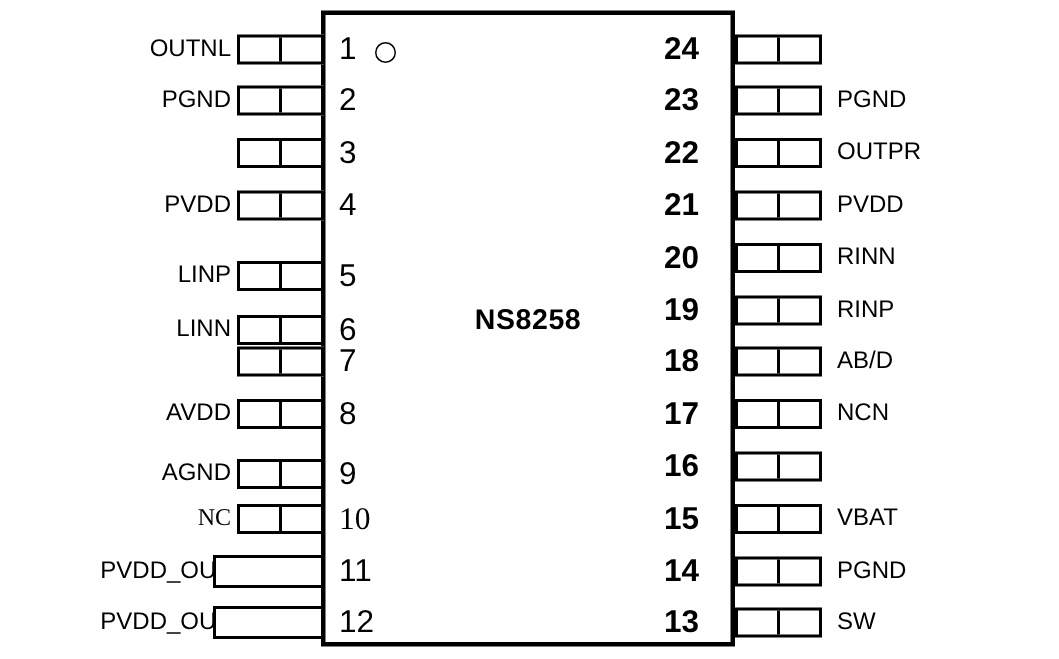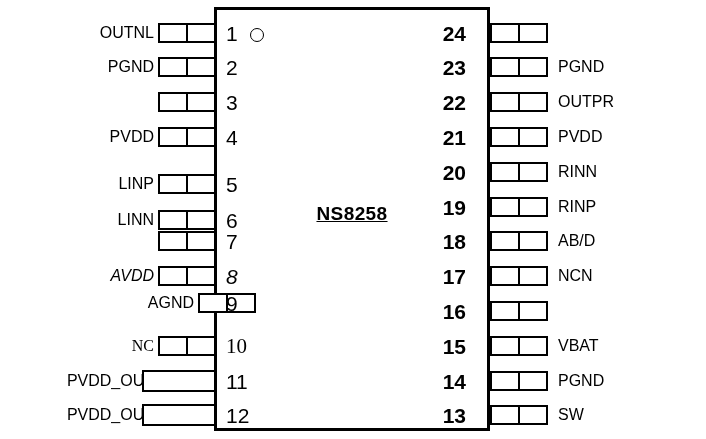--- a/index.html
+++ b/index.html
@@ -38,21 +38,20 @@
     position: absolute;
     left: 214px;
     top: 203px;
     width: 276px;
     text-align: center;
     font-size: 19px;
     font-weight: bold;
     letter-spacing: 0.4px;
     color: #000000;
     z-index: 5;
-    text-decoration: underline;
   }
 
   
   .pin1-dot {
     position: absolute;
     left: 250px;
     top: 28px;
     width: 14px;
     height: 14px;
     border: 1.6px solid #000000;
@@ -184,29 +183,29 @@
         </div>
         <div class="pin-number">6</div>
       </div>
       <div class="pin-row left" style="top: 223.8px;">
         <div class="lead">
           <div class="half"></div>
           <div class="half"></div>
         </div>
         <div class="pin-number">7</div>
       </div>
-      <div class="pin-row left" style="top: 258.6px; font-style: italic;">
+      <div class="pin-row left" style="top: 258.6px;">
         <div class="pin-label">AVDD</div>
         <div class="lead">
           <div class="half"></div>
           <div class="half"></div>
         </div>
         <div class="pin-number">8</div>
       </div>
-      <div class="pin-row left" style="top: 285px; padding-left: 40px;">
+      <div class="pin-row left" style="top: 298px;">
         <div class="pin-label">AGND</div>
         <div class="lead">
           <div class="half"></div>
           <div class="half"></div>
         </div>
         <div class="pin-number">9</div>
       </div>
       <div class="pin-row left" style="top: 328.2px; font-family: Liberation Serif, serif;">
         <div class="pin-label">NC</div>
         <div class="lead">

